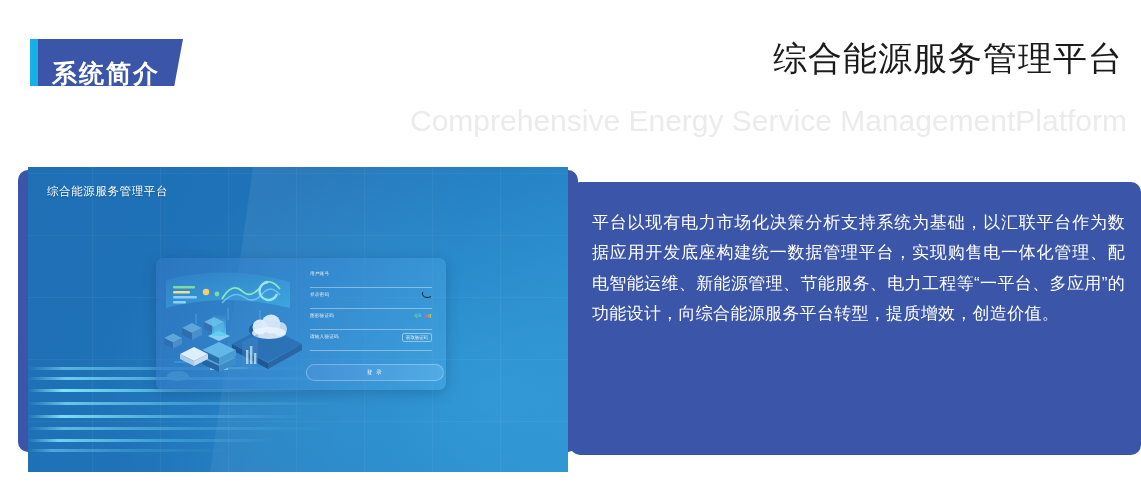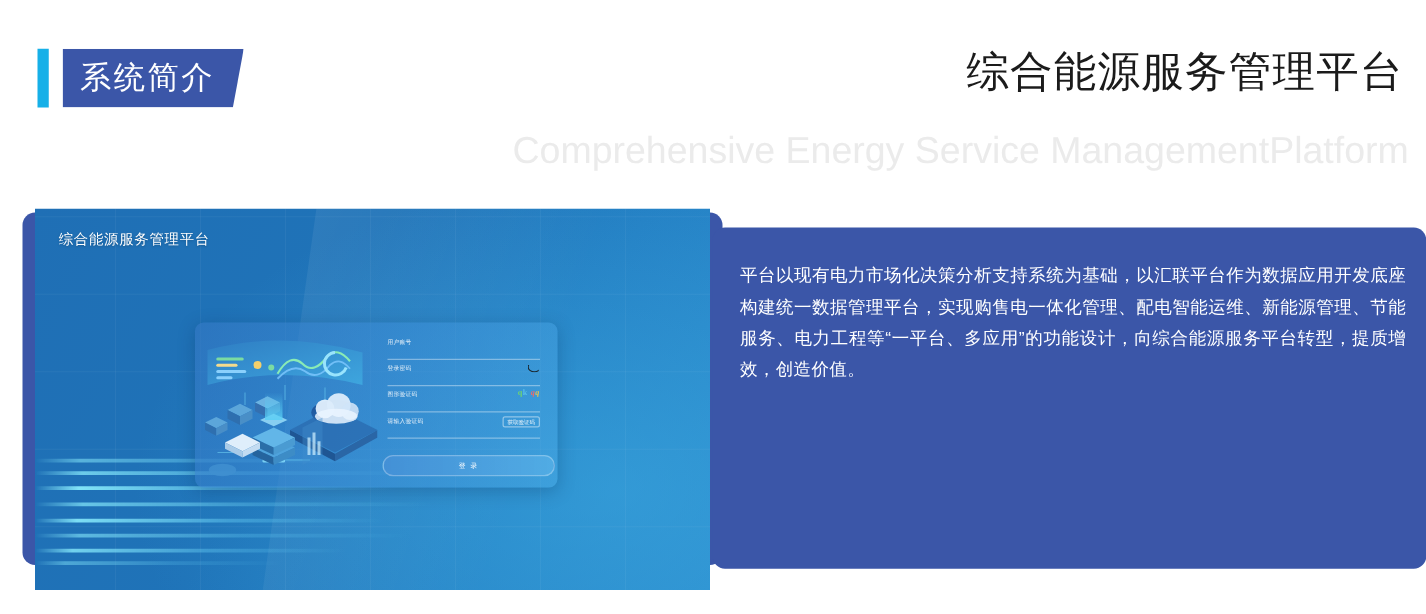--- a/index.html
+++ b/index.html
@@ -11,24 +11,24 @@
   }
   #stage { position: relative; width: 1141px; height: 491px; background:#fff; }
 
   
   .tag-wrap { position: absolute; left: 30px; top: 39px; height: 47px; }
   .tag-bar {
     position: absolute; left: 0; top: 0; width: 9px; height: 47px;
     background: #16b0e8;
   }
   .tag-body {
-    position: absolute; left: 20px; top: 0; width: 145px; height: 47px;
+    position: absolute; left: 8px; top: 0; width: 145px; height: 47px;
     background: #3b56a8;
     clip-path: polygon(0 0, 100% 0, 94% 100%, 0 100%);
-    display: flex; align-items: center;
+    display: flex; align-items: flex-end; font-weight: bold;
   }
   .tag-label {
     color: #ffffff; font-size: 25px; letter-spacing: 2px;
     padding-left: 14px; line-height: 1; white-space: nowrap;
   }
 
   
   .headline {
     position: absolute; right: 18px; top: 38px;
     font-size: 34px; color: #1b1b1b; letter-spacing: 1px;
@@ -142,21 +142,21 @@
   .login-btn span { font-size: 5.4px; color:#fff; letter-spacing: 1.2px; }
 
   
   .desc-box {
     position: absolute; left: 570px; top: 182px;
     width: 571px; height: 273px;
     background: #3b56a8; border-radius: 10px;
     padding: 26px 16px 20px 22px;
   }
   .desc-text {
-    color: #ffffff; font-size: 14px; line-height: 1.78;
+    color: #ffffff; font-size: 17px; line-height: 1.78;
     letter-spacing: 0.3px; text-align: justify;
   }
 </style>
 </head>
 <body>
 
 <div id="stage">
 
   <div class="tag-wrap">
     <div class="tag-bar" style="background: rgb(22, 176, 232);"></div>

